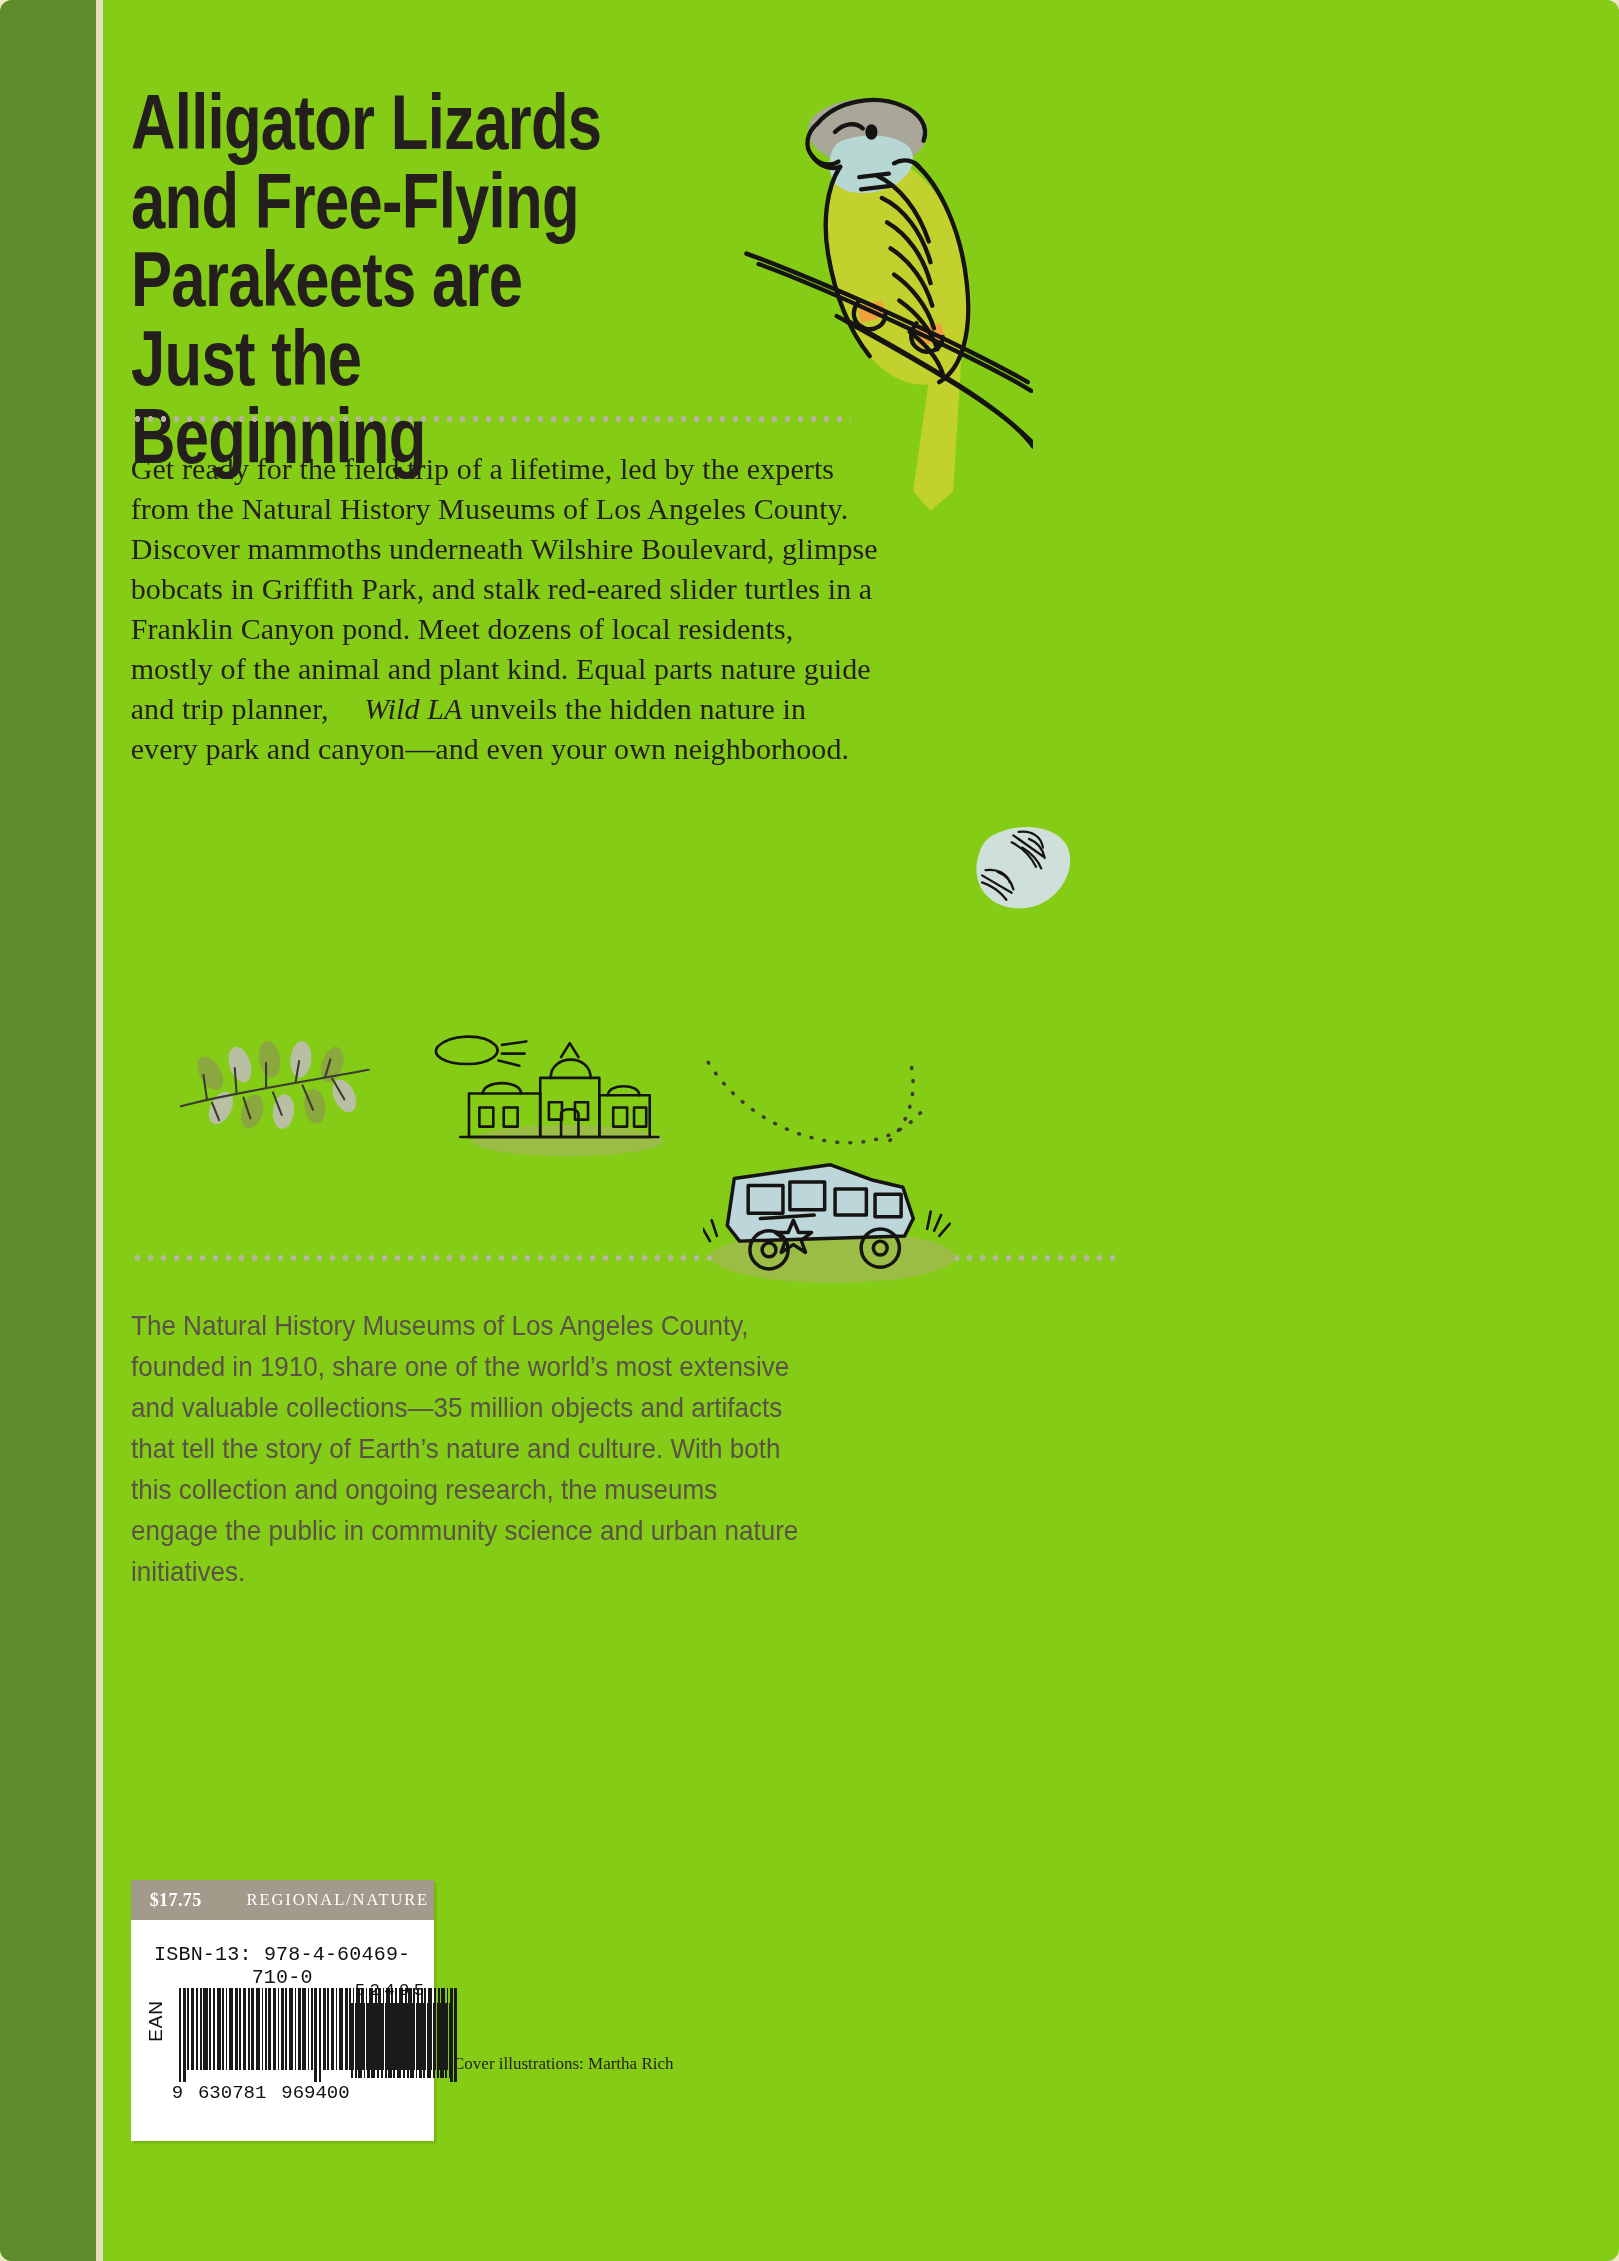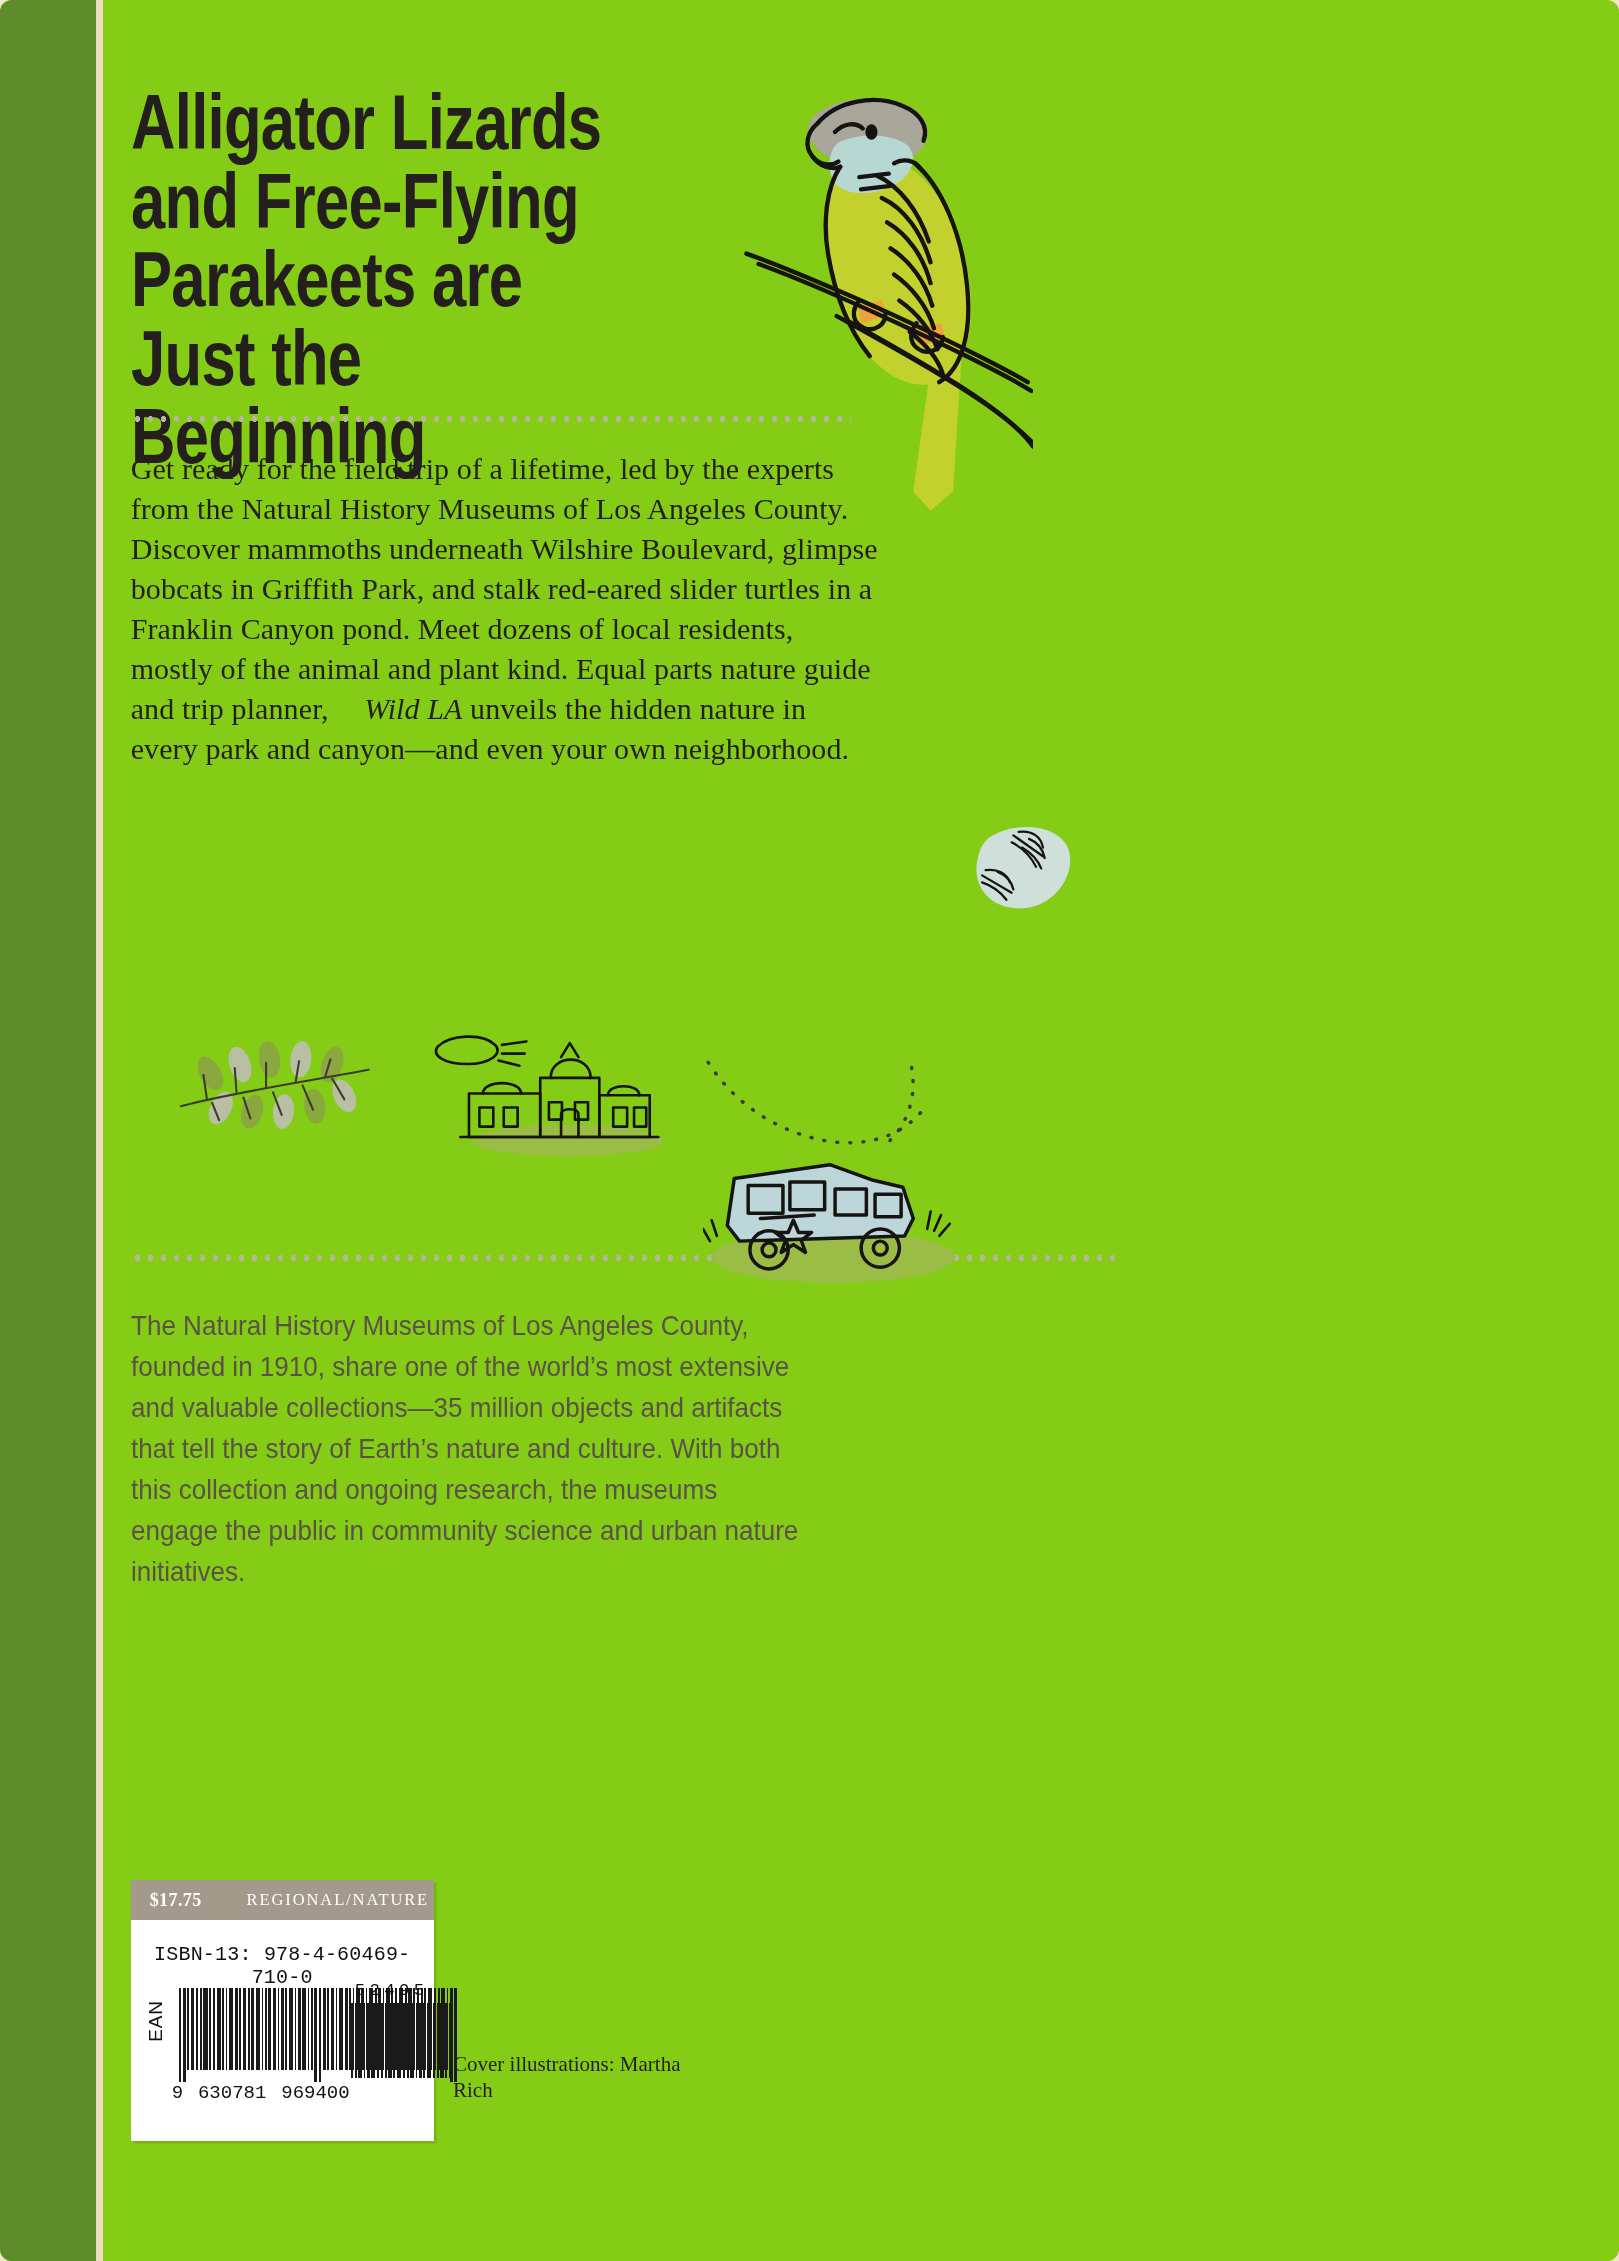--- a/index.html
+++ b/index.html
@@ -127,21 +127,21 @@
   
   .press-note{
     position:absolute;left:324px;top:1905px;width:217px;
     font-family:"Liberation Serif",serif;
     font-size:17px;line-height:26px;color:#241f1c;
   }
   .press-note b{font-weight:bold;}
   .credit{
     position:absolute;left:324px;top:2051px;width:261px;
     font-family:"Liberation Serif",serif;
-    font-size:21px;line-height:26px;color:#241f1c;
+    font-size:17px;line-height:26px;color:#241f1c;
   }
 
   
   .ill{position:absolute;}
   .ill-parakeet{left:600px;top:83px;width:304px;height:435px;}
   .ill-dragonfly{left:839px;top:818px;width:109px;height:100px;}
   .ill-branch{left:43px;top:1035px;width:209px;height:100px;}
   .ill-museum{left:300px;top:1031px;width:252px;height:126px;}
   .ill-signpost{left:626px;top:961px;width:148px;height:191px;}
   .ill-bus{left:574px;top:1135px;width:252px;height:161px;}

